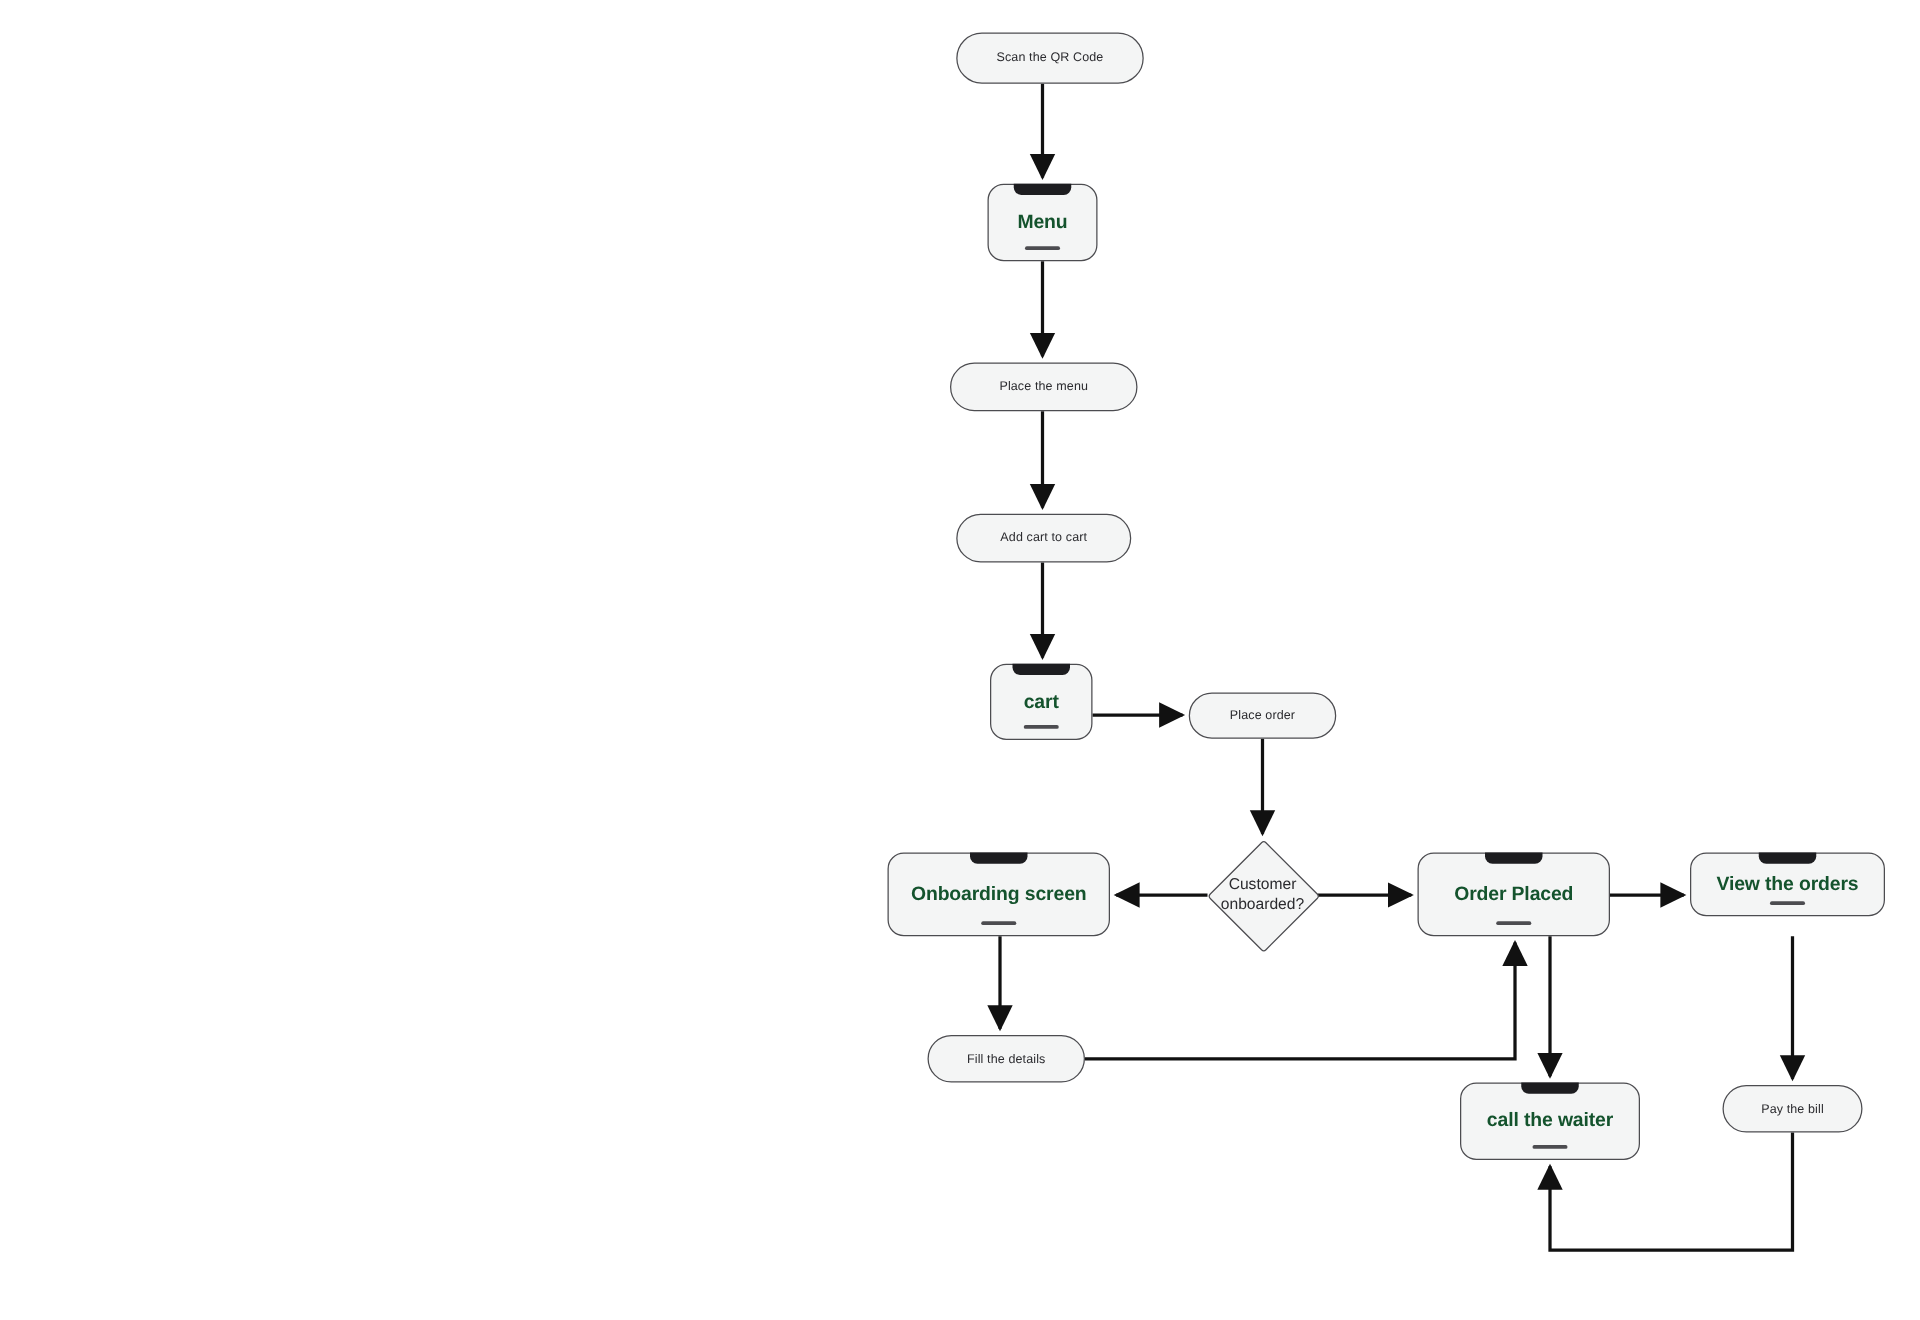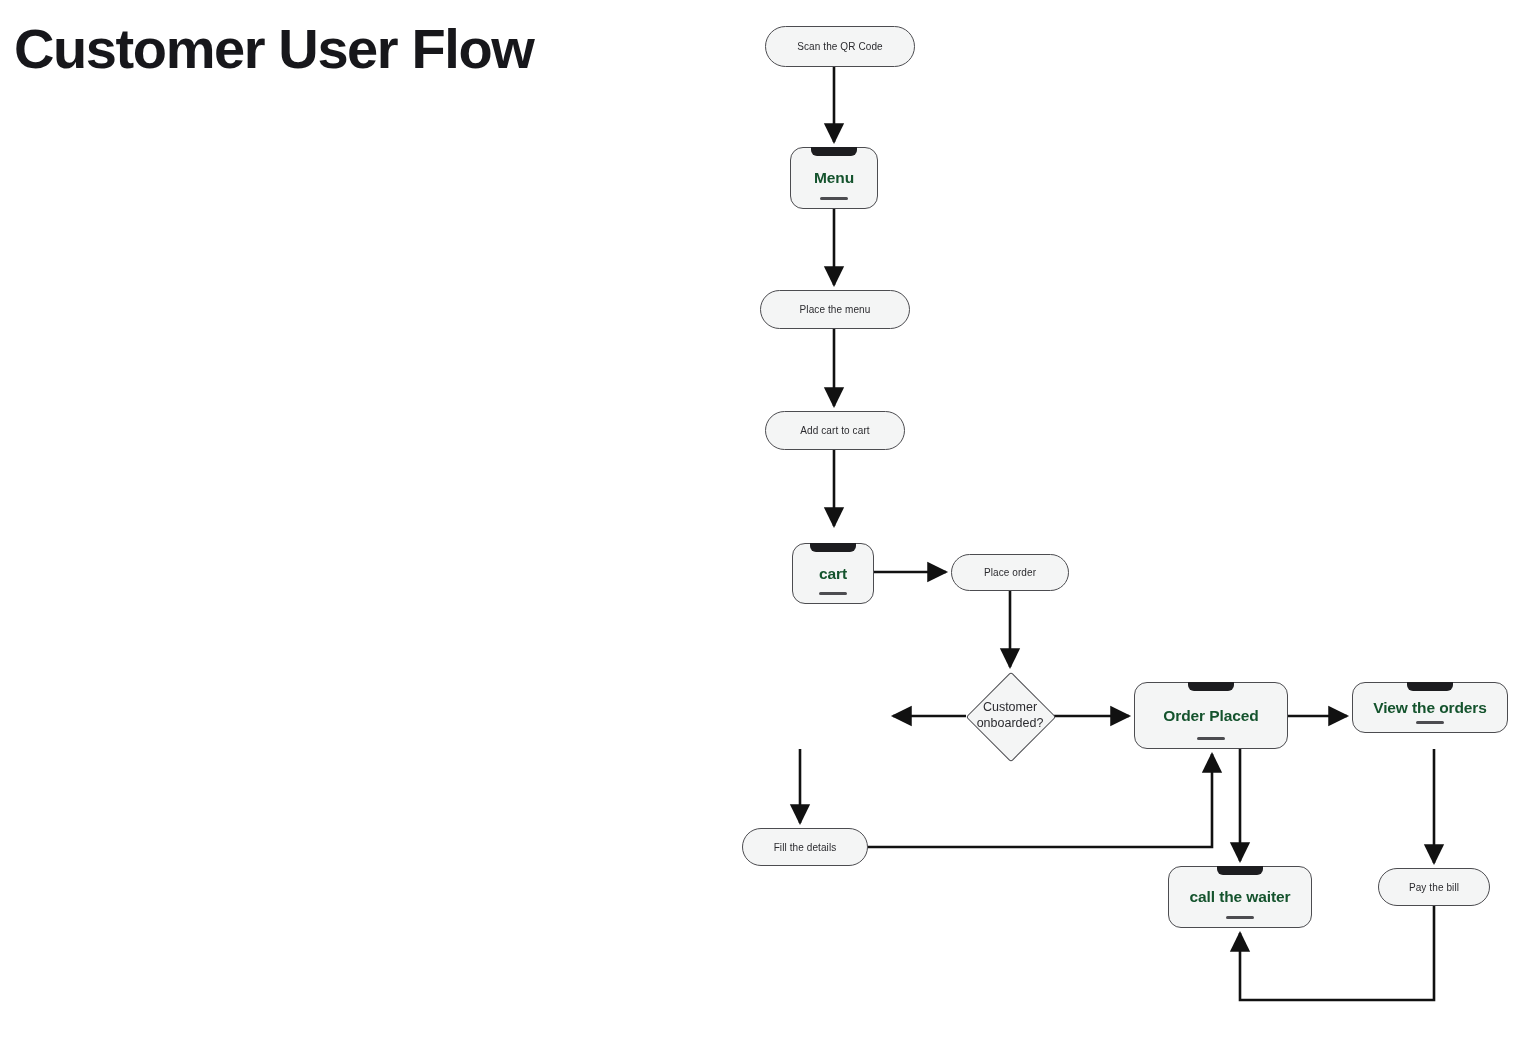--- a/index.html
+++ b/index.html
@@ -134,21 +134,20 @@
     line-height: 1.25;
     color: #2b2b2f;
     white-space: pre-line;
   }
 </style>
 </head>
 <body>
 
 <div id="canvas">
 
-  <div id="page-title">Customer User Flow</div>
 
   <svg id="edges" viewBox="0 0 1536 1056" width="1536" height="1056" xmlns="http://www.w3.org/2000/svg">
     <defs>
       <marker id="ah" markerWidth="9" markerHeight="9" refX="7.2" refY="4.5" orient="auto" markerUnits="strokeWidth">
         <path d="M0,0.6 L8,4.5 L0,8.4 z" fill="#111111"></path>
       </marker>
     </defs>
     <g fill="none" stroke="#111111" stroke-width="2.6" marker-end="url(#ah)">
 
       <path d="M834,67 L834,142"></path>
@@ -192,36 +191,41 @@
   </div>
 
   <div class="node pill" style="left:760px; top:290px; width:150px; height:39px;">
     <span class="label">Place the menu</span>
   </div>
 
   <div class="node pill" style="left:765px; top:411px; width:140px; height:39px;">
     <span class="label">Add cart to cart</span>
   </div>
 
-  <div class="node screen" style="left:792px; top:531px; width:82px; height:61px;margin-top:12px;">
+  <div class="node screen" style="left:792px; top:531px; width:82px; height:61px;">
     <span class="notch"></span>
     <span class="label">cart</span>
     <span class="homebar"></span>
   </div>
 
   <div class="node pill" style="left:951px; top:554px; width:118px; height:37px;">
     <span class="label">Place order</span>
   </div>
 
   <div class="node decision" style="left:966px; top:672px; width:88px; height:88px;">
     <span class="dmd"></span>
     <span class="label">Customer
 onboarded?</span>
   </div>
 
+  <div class="node screen" style="left:710px; top:682px; width:178px; height:67px;">
+    <span class="notch"></span>
+    <span class="label">Onboarding screen</span>
+    <span class="homebar"></span>
+  </div>
 
   <div class="node screen" style="left:1134px; top:682px; width:154px; height:67px;">
     <span class="notch"></span>
     <span class="label">Order Placed</span>
     <span class="homebar"></span>
   </div>
 
   <div class="node screen" style="left:1352px; top:682px; width:156px; height:51px;">
     <span class="notch"></span>
     <span class="label">View the orders</span>

